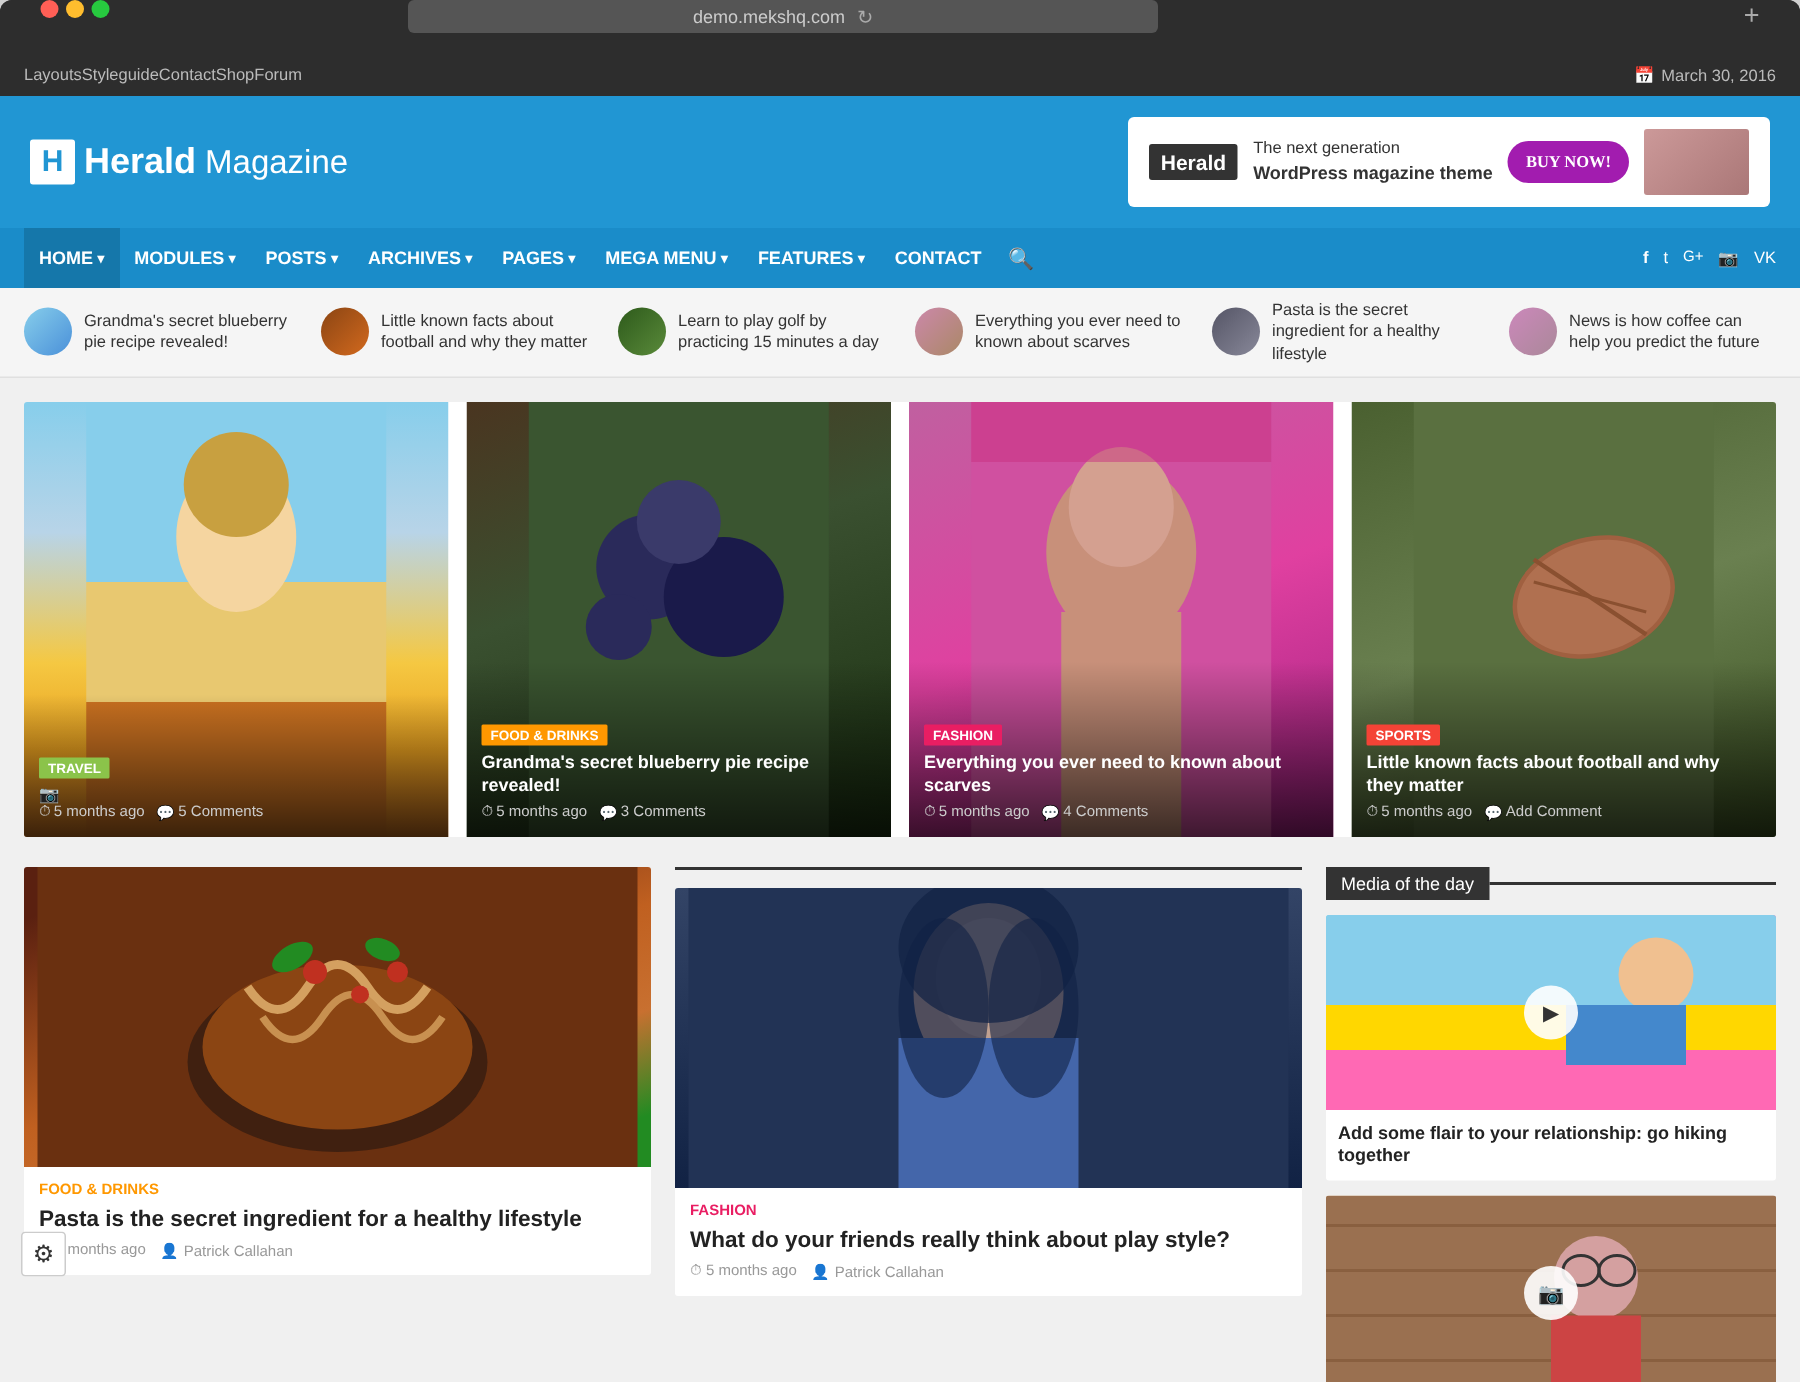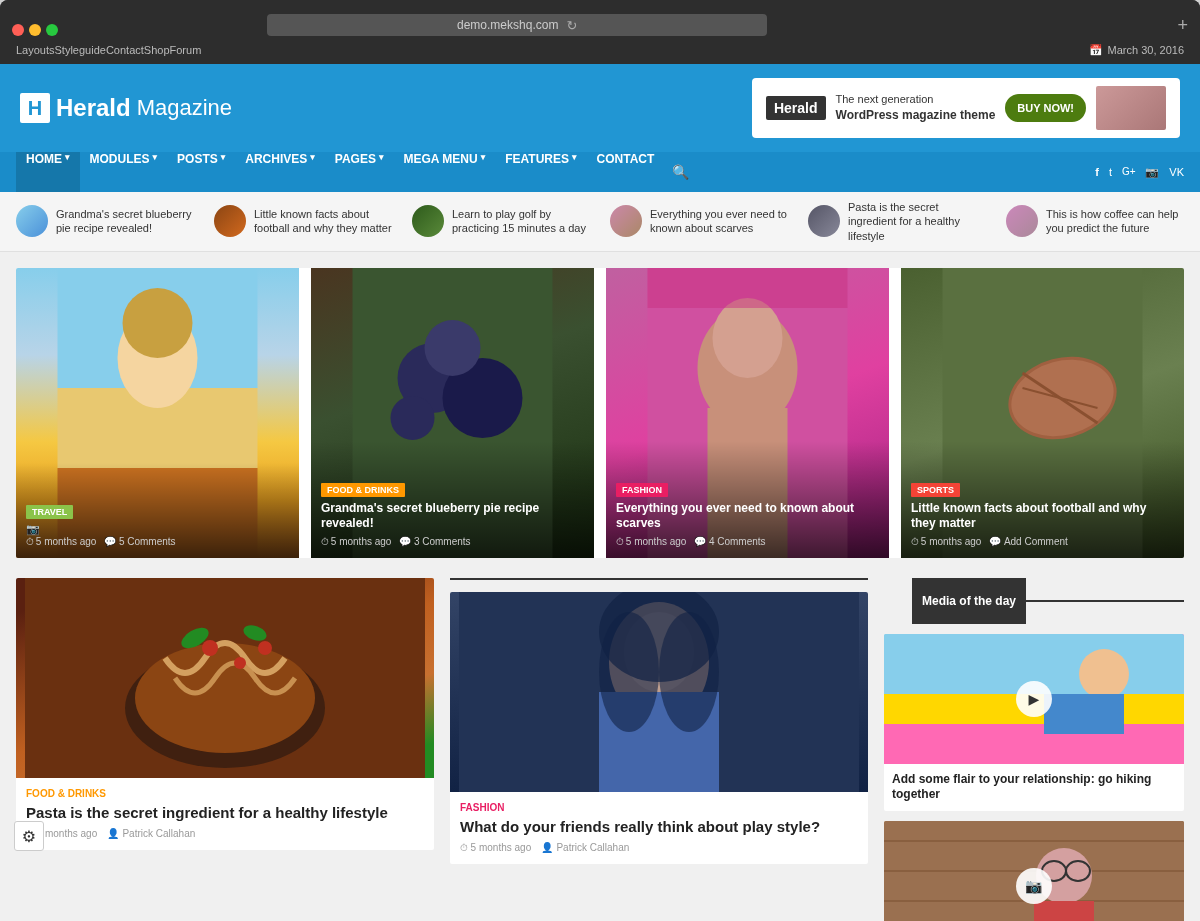--- a/index.html
+++ b/index.html
@@ -1,20 +1,20 @@
 <!DOCTYPE html>
 <html><head>
   <meta charset="utf-8">
   <style>
     * { margin: 0; padding: 0; box-sizing: border-box; }
     body { background: #d0d0d0; font-family: Arial, sans-serif; font-size: 13px; color: #333; }
     
     
     .browser-chrome { background: #3a3a3a; border-radius: 8px; overflow: hidden; width: 1200px; min-height: 921px; position: relative; }
-    .browser-toolbar { background: #2d2d2d; height: 36px; display: flex; align-items: flex-end; padding: 0 12px; gap: 8px; }
+    .browser-toolbar { background: #2d2d2d; height: 36px; display: flex; align-items: flex-start; padding: 0 27px; gap: 8px; }
     .browser-dots { display: flex; gap: 5px; }
     .dot { width: 12px; height: 12px; border-radius: 50%; }
     .dot-red { background: #ff5f56; }
     .dot-yellow { background: #ffbd2e; }
     .dot-green { background: #27c93f; }
     .browser-url { flex: 1; background: #555; border-radius: 4px; height: 22px; display: flex; align-items: center; justify-content: center; color: #ccc; font-size: 12px; max-width: 500px; margin: 0 auto; }
     .browser-plus { color: #aaa; margin-left: auto; font-size: 18px; }
     
     
     .top-bar { background: #2d2d2d; height: 28px; display: flex; align-items: center; padding: 0 16px; justify-content: space-between; }
@@ -25,27 +25,27 @@
     
     .header { background: #2196d3; padding: 14px 20px; display: flex; align-items: center; justify-content: space-between; }
     .logo { display: flex; align-items: center; gap: 6px; }
     .logo-icon { background: white; color: #2196d3; font-weight: bold; font-size: 20px; width: 30px; height: 30px; display: flex; align-items: center; justify-content: center; border-radius: 2px; }
     .logo-text { color: white; font-size: 24px; font-weight: bold; }
     .logo-sub { color: white; font-size: 22px; font-weight: 300; }
     .header-ad { background: white; border-radius: 4px; padding: 8px 14px; display: flex; align-items: center; gap: 10px; height: 60px; }
     .ad-logo { background: #333; color: white; font-weight: bold; font-size: 14px; padding: 4px 8px; border-radius: 2px; }
     .ad-text { font-size: 11px; color: #333; line-height: 1.4; }
     .ad-text strong { font-size: 12px; }
-    .ad-btn { background: #4d7c0f; color: white; font-size: 11px; font-weight: bold; padding: 8px 12px; border-radius: 14px; white-space: nowrap; }
+    .ad-btn { background: #a21caf; color: white; font-size: 11px; font-weight: bold; padding: 8px 12px; border-radius: 14px; white-space: nowrap; font-family: Liberation Serif, serif; }
     .ad-img { width: 70px; height: 44px; background: linear-gradient(135deg, #c89, #a67); border-radius: 2px; overflow: hidden; }
     
     
     .main-nav { background: #1a8cc9; height: 40px; display: flex; align-items: center; padding: 0 16px; justify-content: space-between; }
     .nav-links { display: flex; align-items: center; height: 100%; }
-    .nav-item { color: white; font-size: 12px; font-weight: bold; padding: 0 10px; height: 100%; display: flex; align-items: flex-start; cursor: pointer; text-transform: uppercase; gap: 3px; }
+    .nav-item { color: white; font-size: 12px; font-weight: bold; padding: 0 10px; height: 100%; display: flex; align-items: center; cursor: pointer; text-transform: uppercase; gap: 3px; }
     .nav-item.active { background: #1577aa; }
     .nav-chevron { font-size: 9px; }
     .nav-search { color: white; font-size: 14px; padding: 0 8px; cursor: pointer; }
     .nav-social { display: flex; gap: 10px; }
     .nav-social span { color: white; font-size: 13px; cursor: pointer; }
     
     
     .ticker { background: #f5f5f5; padding: 8px 16px; display: flex; align-items: center; gap: 20px; border-bottom: 1px solid #e0e0e0; }
     .ticker-item { display: flex; align-items: center; gap: 8px; flex: 1; }
     .ticker-avatar { width: 32px; height: 32px; border-radius: 50%; overflow: hidden; flex-shrink: 0; }
@@ -79,21 +79,21 @@
     .news-body { padding: 10px; }
     .news-category { font-size: 10px; font-weight: bold; margin-bottom: 4px; }
     .cat-food-text { color: #ff9800; }
     .cat-fashion-text { color: #e91e63; }
     .news-title { font-size: 15px; font-weight: bold; color: #222; line-height: 1.3; margin-bottom: 6px; }
     .news-meta { color: #999; font-size: 10px; display: flex; gap: 10px; }
     
     
     .media-sidebar {}
     .media-section-header { display: flex; align-items: center; margin-bottom: 10px; }
-    .media-section-title { background: #333; color: white; font-size: 12px; font-weight: bold; padding: 16px 10px; margin-left: 28px; }
+    .media-section-title { background: #333; color: white; font-size: 12px; font-weight: normal; padding: 4px 10px; }
     .media-card { background: white; border-radius: 2px; overflow: hidden; margin-bottom: 10px; }
     .media-img { width: 100%; height: 130px; display: block; position: relative; overflow: hidden; }
     .play-btn { position: absolute; top: 50%; left: 50%; transform: translate(-50%,-50%); width: 36px; height: 36px; background: rgba(255,255,255,0.9); border-radius: 50%; display: flex; align-items: center; justify-content: center; font-size: 14px; color: #333; }
     .camera-btn { position: absolute; top: 50%; left: 50%; transform: translate(-50%,-50%); width: 36px; height: 36px; background: rgba(255,255,255,0.9); border-radius: 50%; display: flex; align-items: center; justify-content: center; font-size: 14px; color: #333; }
     .media-body { padding: 8px; }
     .media-title { font-size: 12px; font-weight: bold; color: #222; line-height: 1.3; }
     
     
     .img-vacation { background: linear-gradient(180deg, #87ceeb 40%, #f5a623 60%); }
     
@@ -215,21 +215,21 @@
     <div class="ticker-item">
       <div class="ticker-avatar av4" style="width:32px;height:32px;border-radius:50%;"></div>
       <div class="ticker-text">Everything you ever need to known about scarves</div>
     </div>
     <div class="ticker-item">
       <div class="ticker-avatar av5" style="width:32px;height:32px;border-radius:50%;"></div>
       <div class="ticker-text">Pasta is the secret ingredient for a healthy lifestyle</div>
     </div>
     <div class="ticker-item">
       <div class="ticker-avatar" style="width:32px;height:32px;border-radius:50%;background:linear-gradient(135deg,#c8b,#a89);"></div>
-      <div class="ticker-text">This is how coffee can help you predict the future</div>
+      <div class="ticker-text">News is how coffee can help you predict the future</div>
     </div>
   </div>
 
   <div class="main-content">
 
     <div class="hero-grid">
 
       <div class="hero-item">
         <div class="hero-img img-vacation" style="height:290px; background:linear-gradient(180deg, #87ceeb 0%, #b8d4e8 30%, #f5c842 60%, #e8a020 80%, #c87020 100%);">
 

